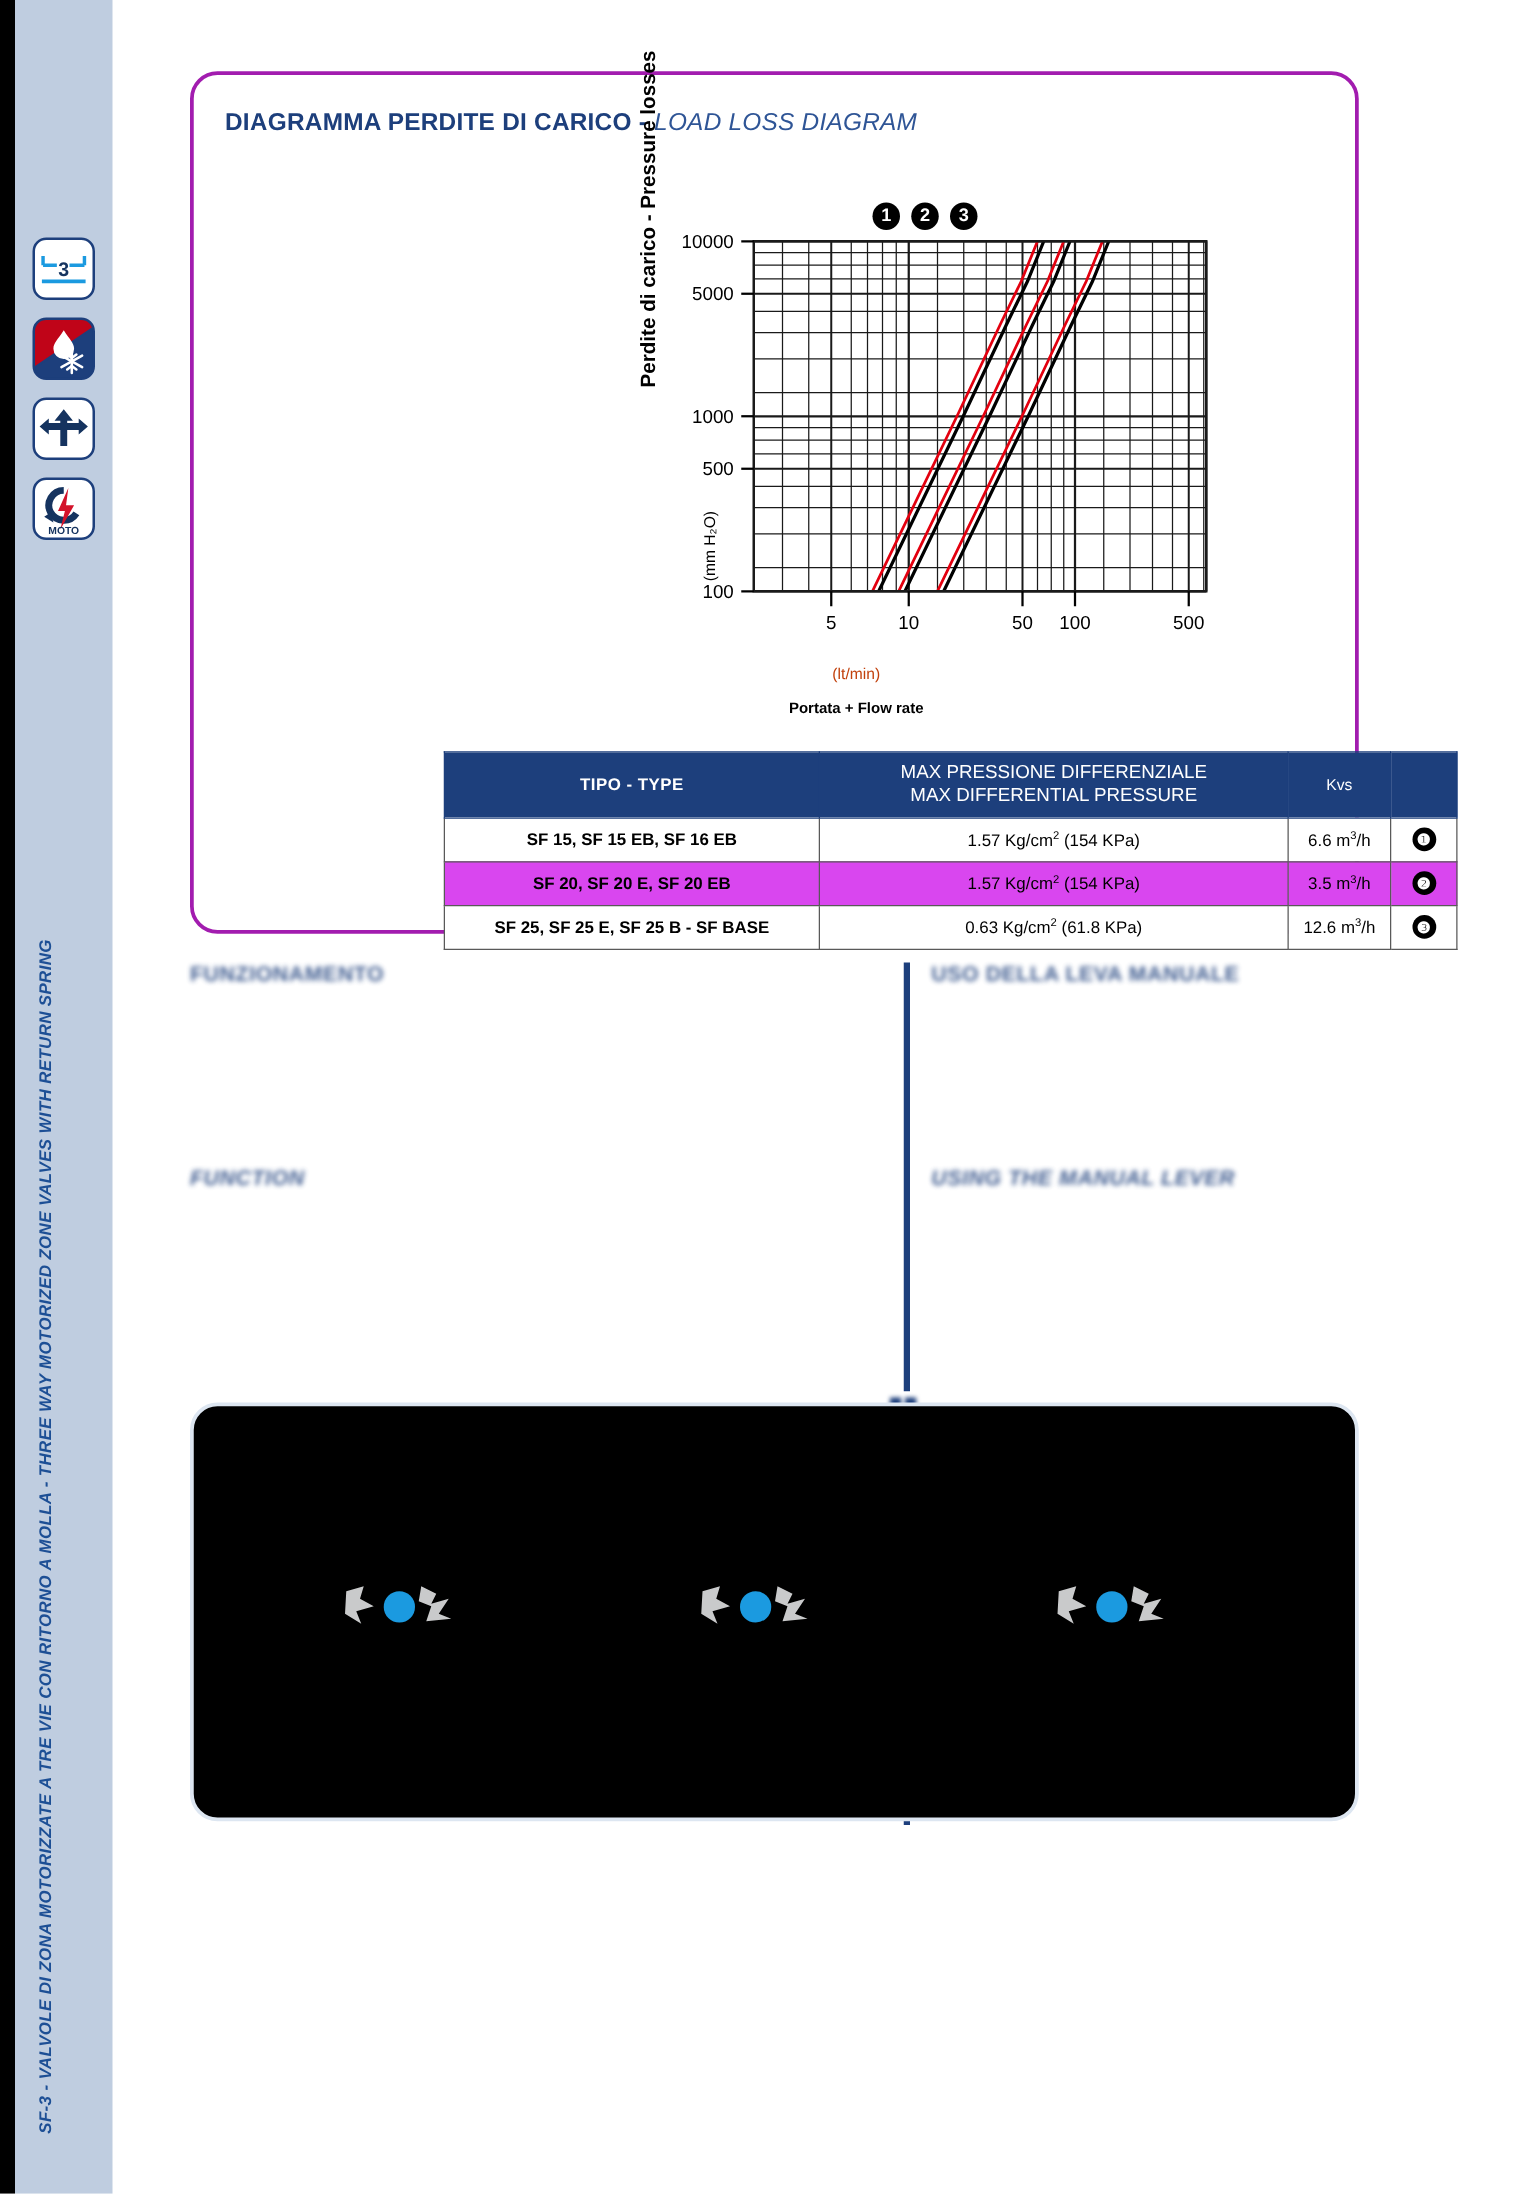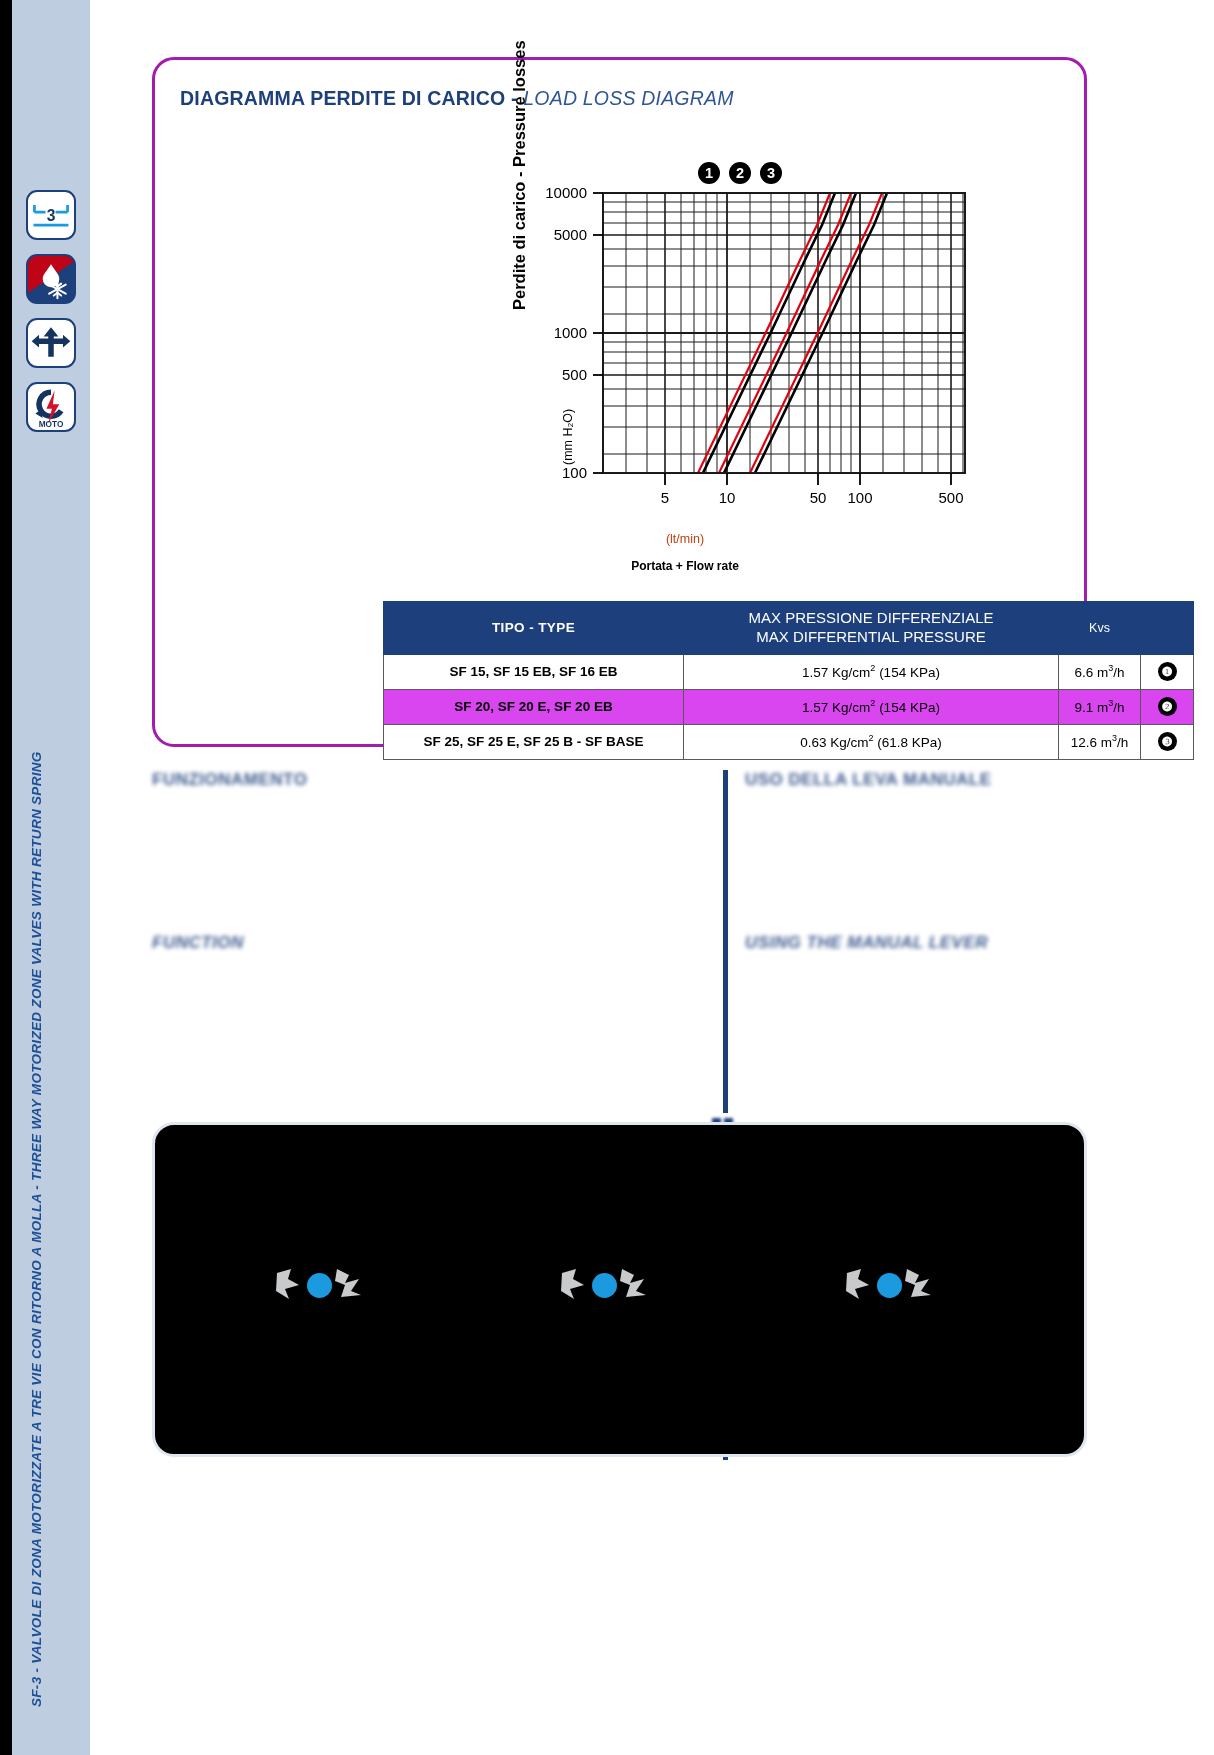--- a/index.html
+++ b/index.html
@@ -77,21 +77,21 @@
   .badge-row { position: absolute; left: 0; top: 0; width: 700px; height: 30px; }
   .cbadge {
     position: absolute; width: 22px; height: 22px; border-radius: 50%;
     background: #000; color: #fff; font-size: 14.5px; font-weight: bold;
     display: flex; align-items: center; justify-content: center;
   }
 
   
   table.spec {
     position: absolute; left: 200px; top: 541px; width: 810px;
-    border-collapse: collapse; table-layout: fixed; margin-left: 28px;
+    border-collapse: collapse; table-layout: fixed;
   }
   table.spec th, table.spec td {
     border: 1px solid #595959;
     text-align: center; vertical-align: middle;
   }
   table.spec thead th {
     background: #1d3f7c; color: #ffffff; border-color: #1d3f7c;
     padding: 7px 4px;
   }
   .th-type { font-size: 13.5px; font-weight: bold; letter-spacing: 0.4px; }
@@ -345,21 +345,21 @@
       <tbody>
         <tr>
           <td class="c-type">SF 15, SF 15 EB, SF 16 EB</td>
           <td class="c-press"><span>1.57 Kg/cm</span><sup>2</sup><span> (154 KPa)</span></td>
           <td class="c-kvs"><span>6.6 m</span><sup>3</sup><span>/h</span></td>
           <td><span class="tbadge">❶</span></td>
         </tr>
         <tr class="alt">
           <td class="c-type">SF 20, SF 20 E, SF 20 EB</td>
           <td class="c-press"><span>1.57 Kg/cm</span><sup>2</sup><span> (154 KPa)</span></td>
-          <td class="c-kvs"><span>9.1 m</span><sup>3</sup><span>/h</span></td>
+          <td class="c-kvs"><span>3.5 m</span><sup>3</sup><span>/h</span></td>
           <td><span class="tbadge">❷</span></td>
         </tr>
         <tr>
           <td class="c-type">SF 25, SF 25 E, SF 25 B - SF BASE</td>
           <td class="c-press"><span>0.63 Kg/cm</span><sup>2</sup><span> (61.8 KPa)</span></td>
           <td class="c-kvs"><span>12.6 m</span><sup>3</sup><span>/h</span></td>
           <td><span class="tbadge">❸</span></td>
         </tr>
       </tbody>
     </table>

